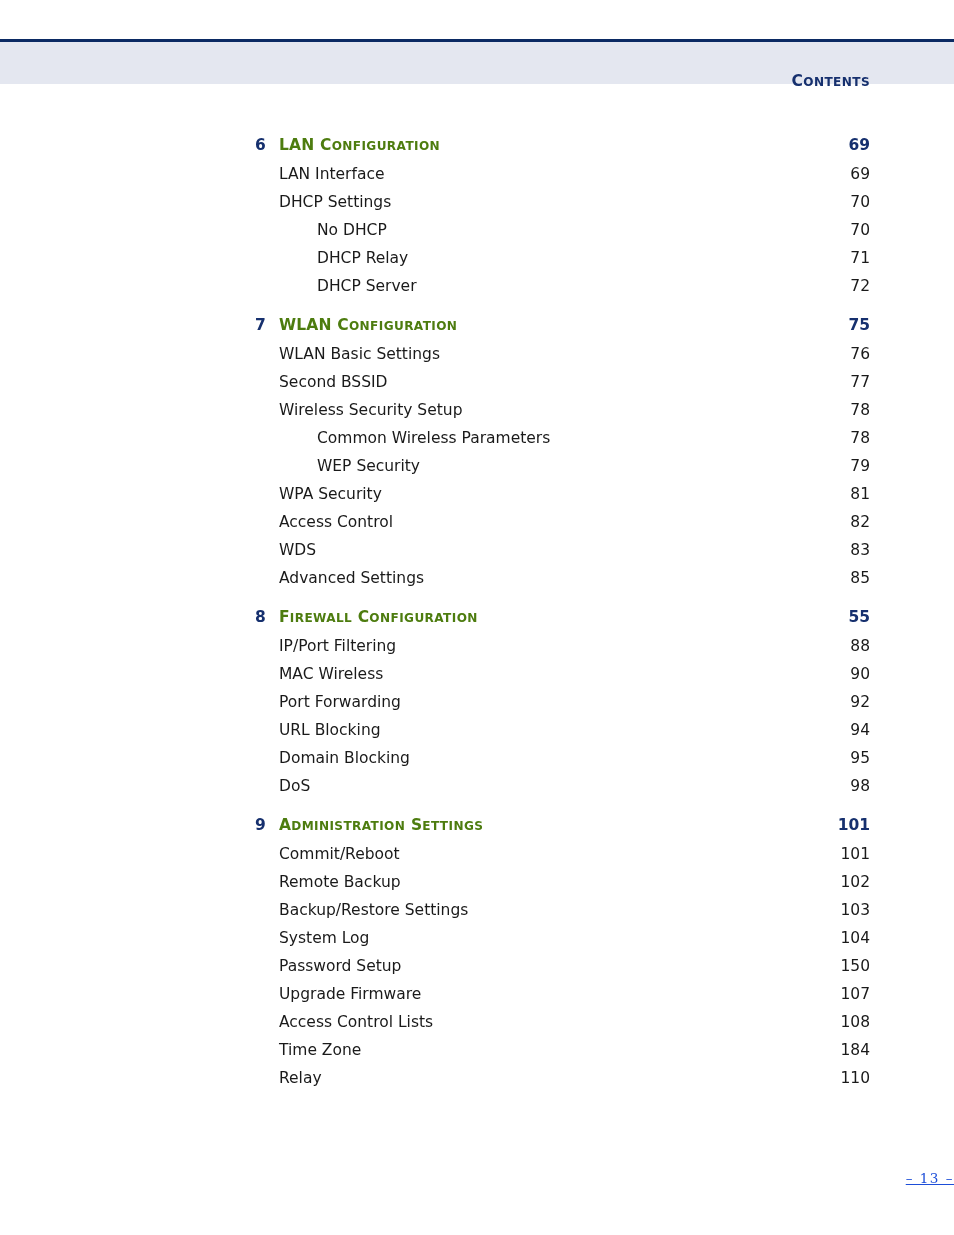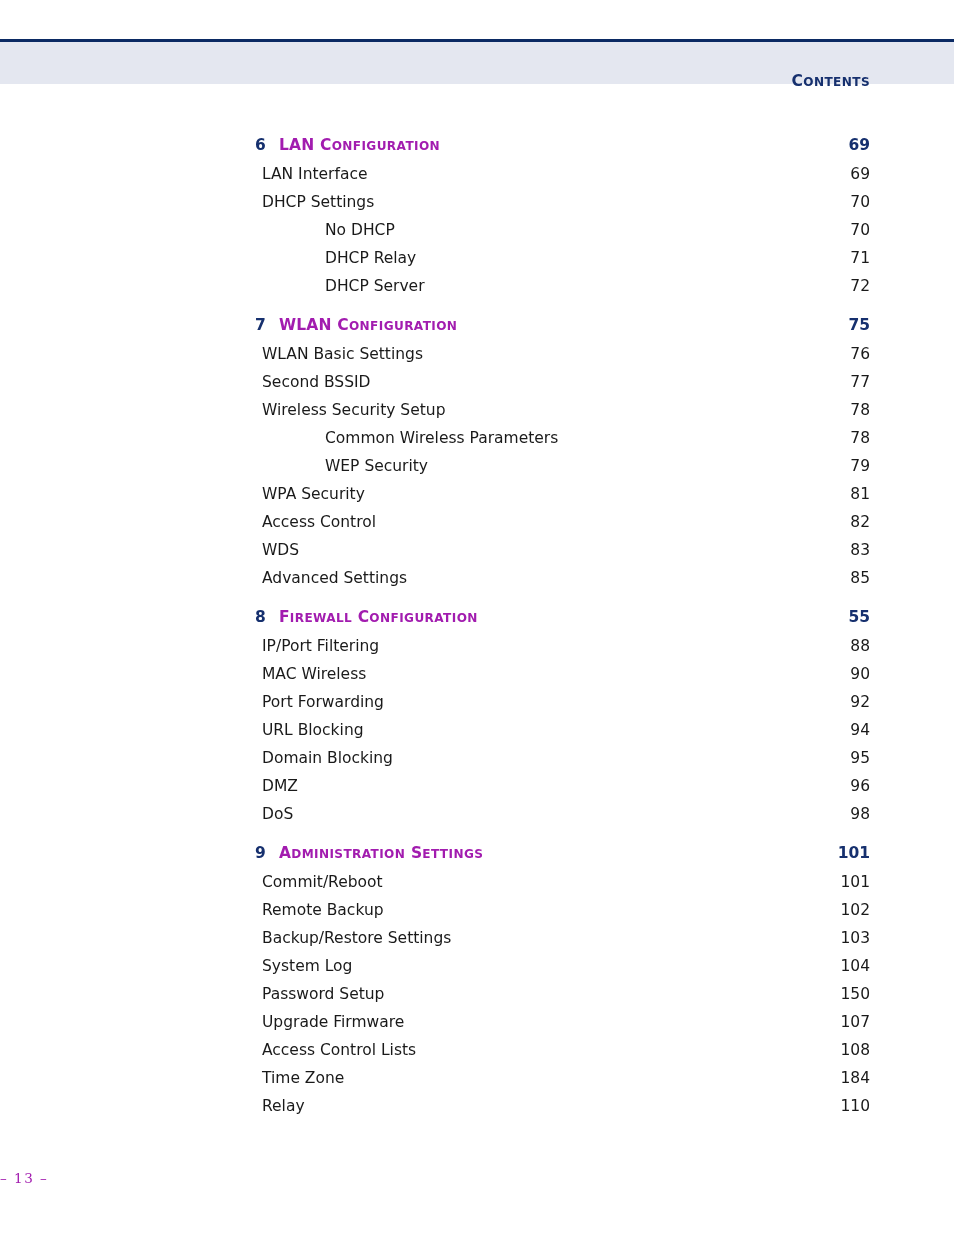--- a/index.html
+++ b/index.html
@@ -74,21 +74,21 @@
     left: 255px;
     top: 0;
     color: #16306e;
     font-weight: bold;
     font-size: 15.5px;
   }
   .chapter .label {
     position: absolute;
     left: 279px;
     top: 0;
-    color: #a21caf;
+    color: #4d7c0f;
     font-weight: bold;
     font-size: 15.5px;
     letter-spacing: 0.2px;
   }
   .chapter .page {
     position: absolute;
     left: 0;
     top: 0;
     width: 870px;
     text-align: right;
@@ -97,43 +97,44 @@
     font-size: 15.5px;
   }
 
   .entry .label {
     position: absolute;
     top: 0;
     color: #1a1a1a;
     font-size: 15.5px;
     font-weight: normal;
   }
-  .entry.lvl1 .label { left: 262px; }
-  .entry.lvl2 .label { left: 325px; text-align: right; }
+  .entry.lvl1 .label { left: 279px; }
+  .entry.lvl2 .label { left: 317px; text-align: right; }
   .entry .page {
     position: absolute;
     left: 0;
     top: 0;
     width: 870px;
     text-align: right;
     color: #1a1a1a;
     font-size: 15.5px;
   }
 
   
   #page-footer {
     position: absolute;
     left: 0;
     top: 1170px;
     width: 954px;
-    text-align: left;
-    color: #a21caf;
+    text-align: right;
+    color: #1d4ed8;
     font-family: "DejaVu Serif", serif;
     font-size: 13.5px;
     letter-spacing: 1.5px;
+    text-decoration: underline;
   }
 </style>
 </head>
 <body>
 
 <div id="page-header">
   <div id="header-rule"></div>
   <div id="header-band">
     <div id="header-title">
       <span class="sc-lead">C</span><span class="sc-rest">ONTENTS</span>
@@ -229,24 +230,20 @@
     </div>
     <div class="toc-row entry lvl1">
       <span class="label">URL Blocking</span>
       <span class="page">94</span>
     </div>
     <div class="toc-row entry lvl1">
       <span class="label">Domain Blocking</span>
       <span class="page">95</span>
     </div>
     <div class="toc-row entry lvl1">
-      <span class="label">DMZ</span>
-      <span class="page">96</span>
-    </div>
-    <div class="toc-row entry lvl1">
       <span class="label">DoS</span>
       <span class="page">98</span>
     </div>
     <div class="section-gap"></div>
     <div class="toc-row chapter">
       <span class="num">9</span>
       <span class="label"><span class="sc-lead">A</span><span class="sc-rest">DMINISTRATION</span><span class="sc-lead"> S</span><span class="sc-rest">ETTINGS</span></span>
       <span class="page">101</span>
     </div>
     <div class="toc-row entry lvl1">

